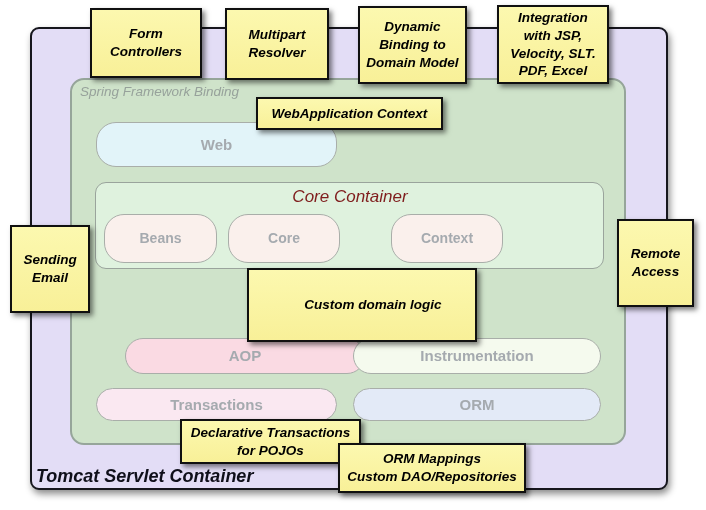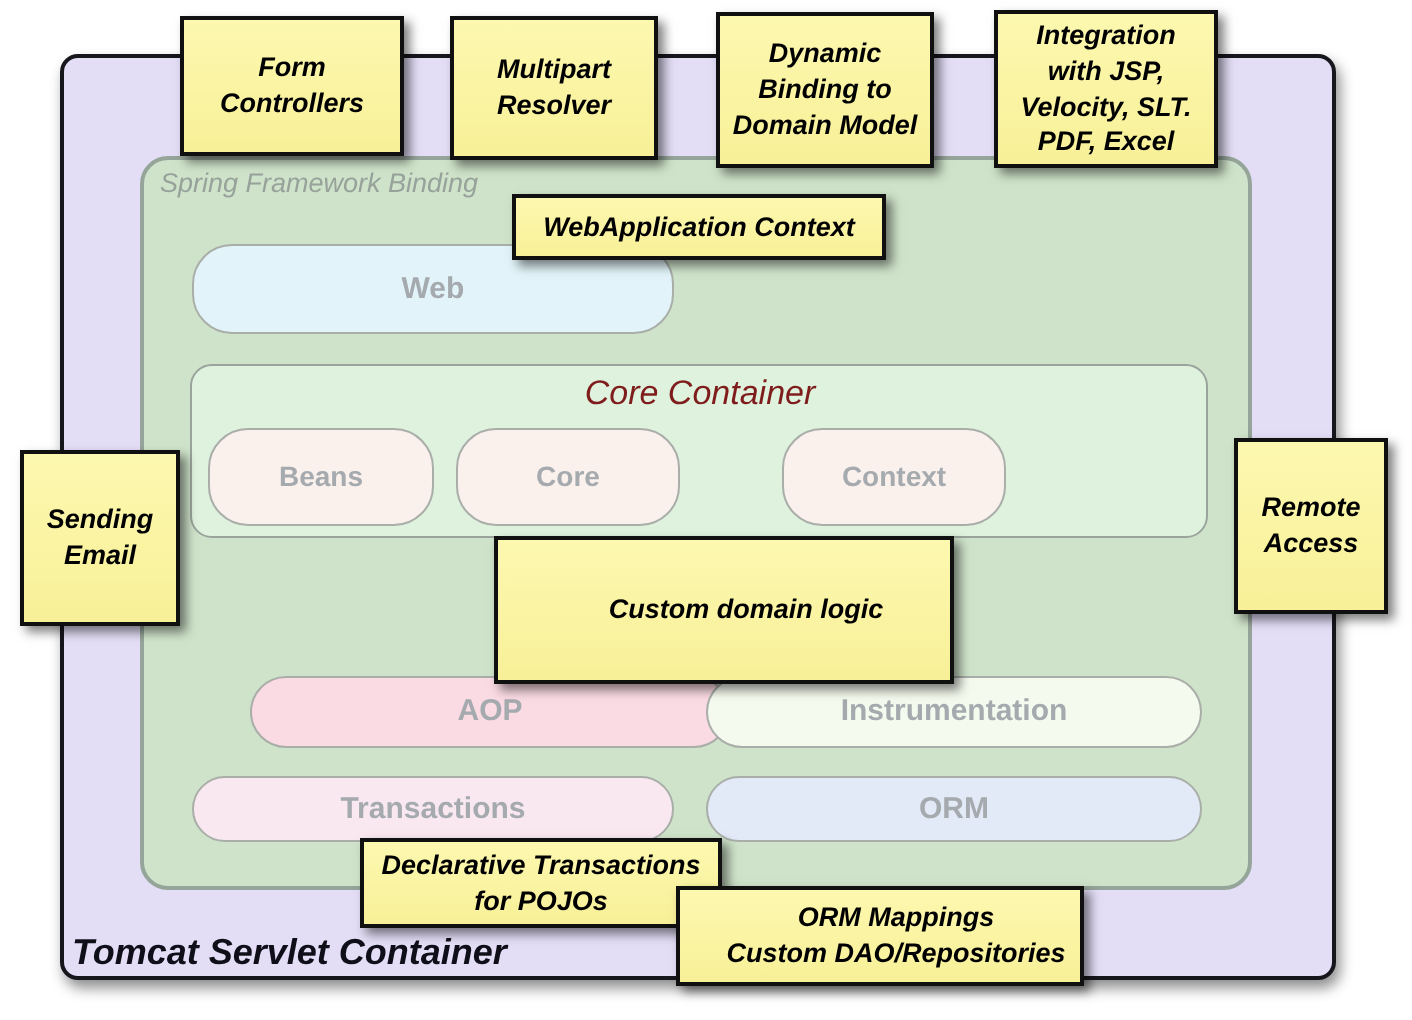--- a/index.html
+++ b/index.html
@@ -61,21 +61,21 @@
   }
   .n-form        { left:90px;  top:8px;   width:108px; height:66px; }
   .n-multipart   { left:225px; top:8px;   width:100px; height:68px; }
   .n-dynamic     { left:358px; top:6px;   width:105px; height:74px; }
   .n-integration { left:497px; top:5px;   width:108px; height:75px; }
   .n-webapp      { left:256px; top:97px;  width:183px; height:29px; }
   .n-custom      { left:247px; top:268px; width:204px; height:70px;padding-left:22px; }
   .n-sending     { left:10px;  top:225px; width:76px;  height:84px; }
   .n-remote      { left:617px; top:219px; width:73px;  height:84px; }
   .n-declarative { left:180px; top:419px; width:177px; height:41px; }
-  .n-ormmap      { left:338px; top:443px; width:184px; height:46px;padding-left:16px; }
+  .n-ormmap      { left:338px; top:443px; width:184px; height:46px; }
 </style>
 </head>
 <body>
 
 <div class="stage">
 
   <div class="outer"></div>
   <div class="tomcat-label">Tomcat Servlet Container</div>
 
   <div class="runtime"></div>

